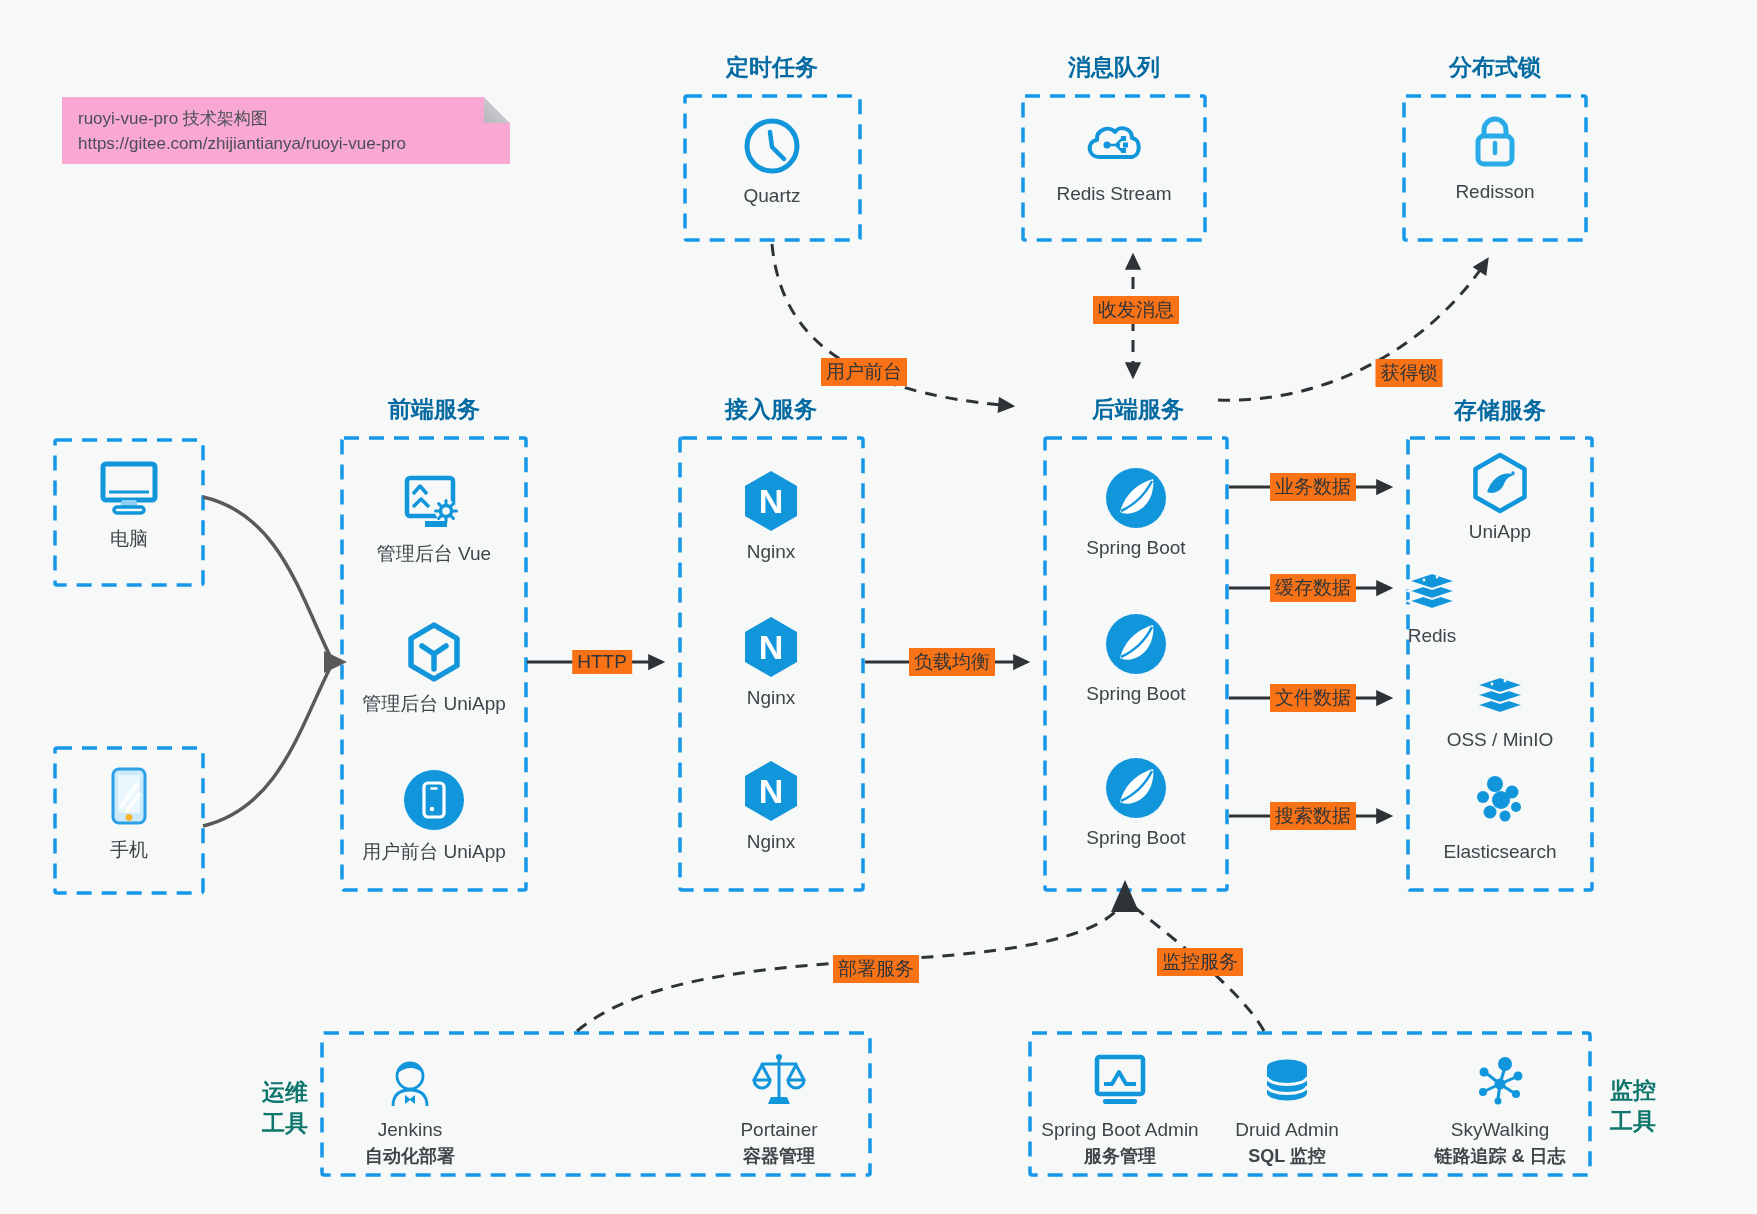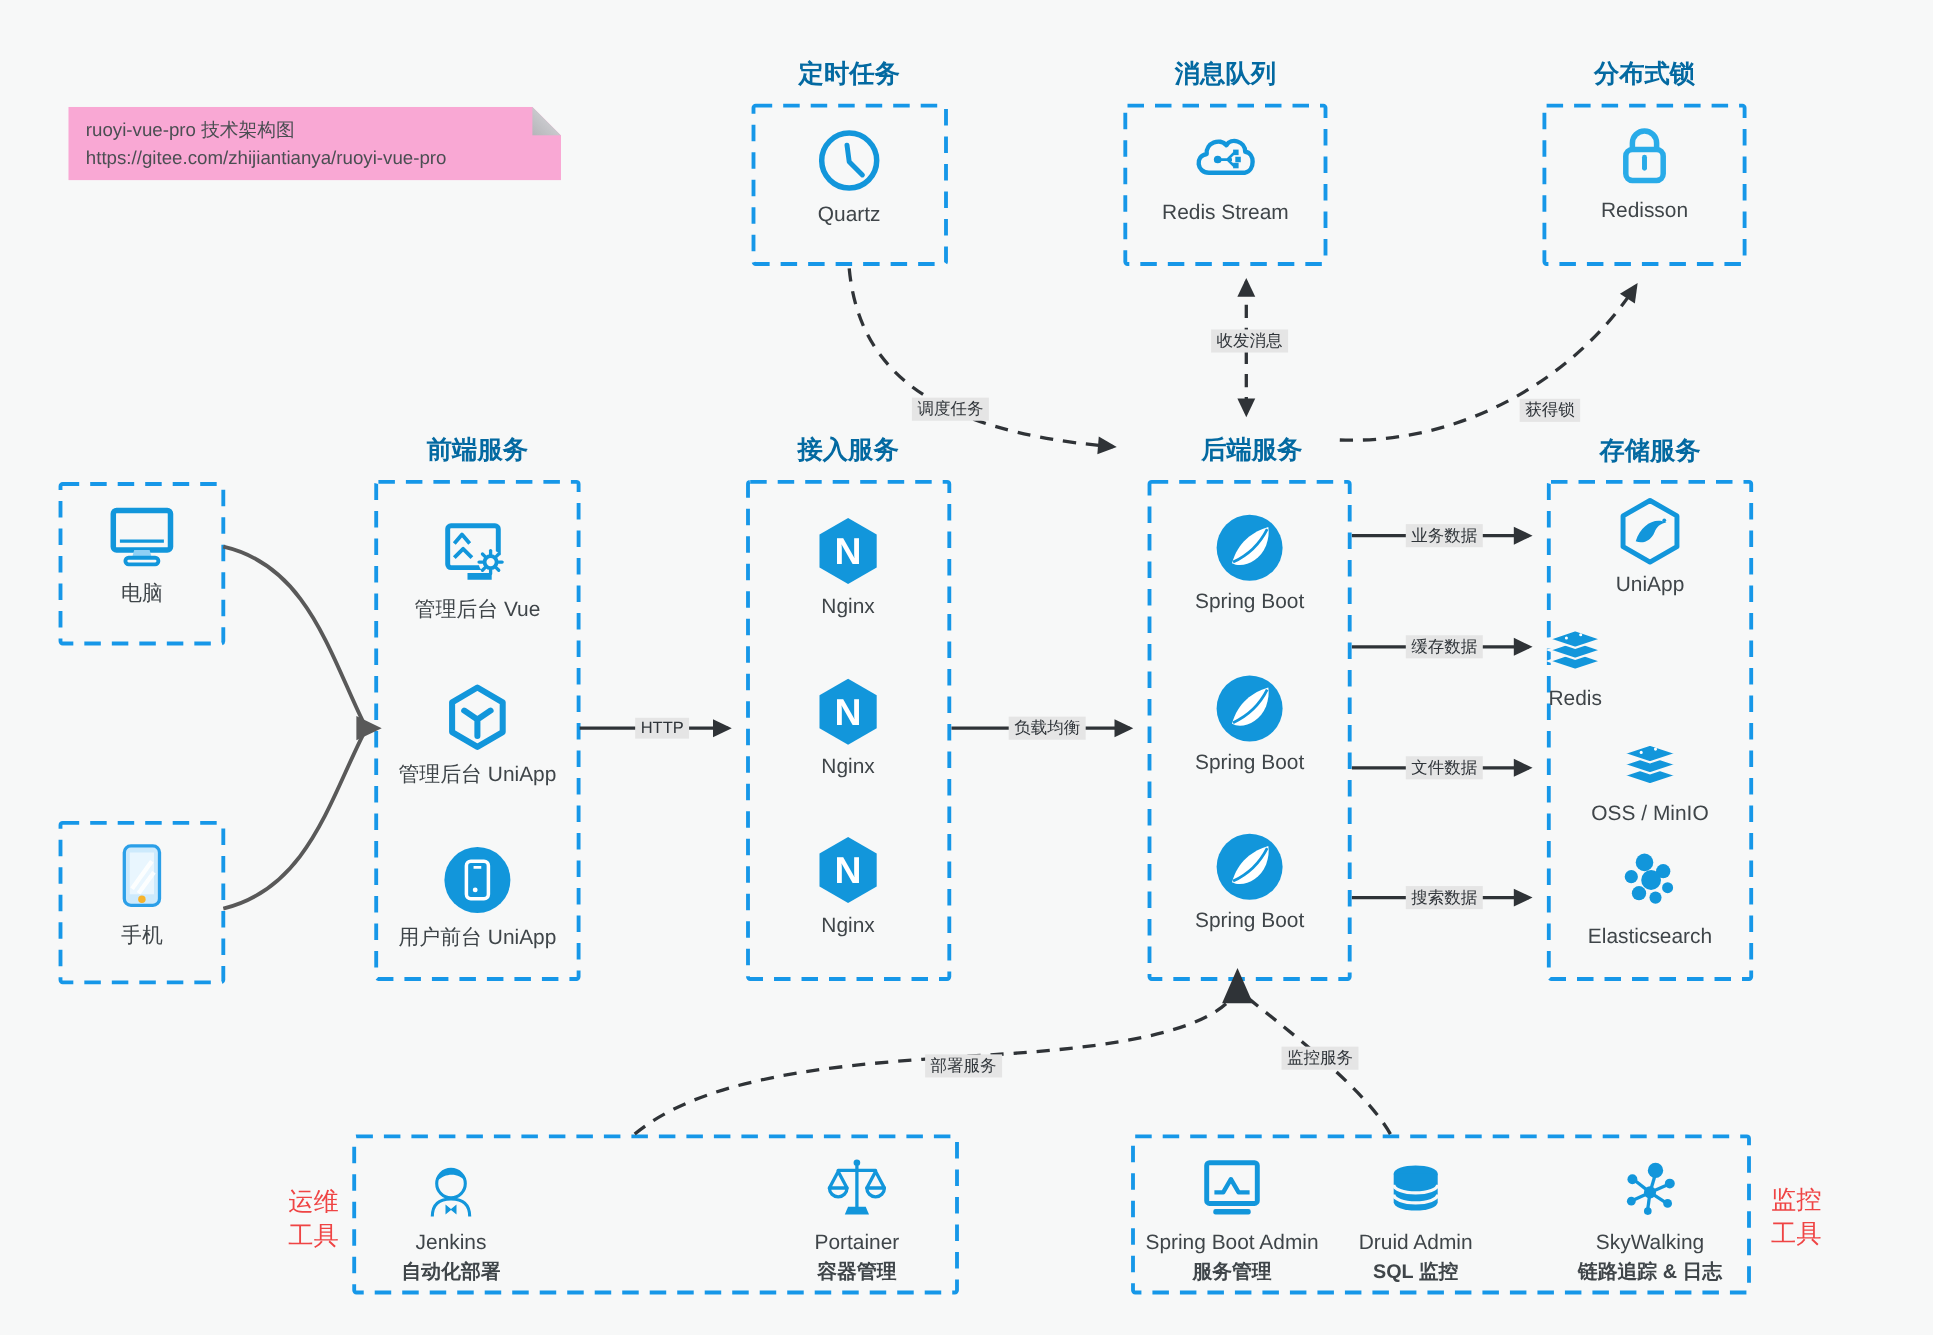--- a/index.html
+++ b/index.html
@@ -20,32 +20,32 @@
   .note-fold{
     position:absolute;right:0;top:0;width:26px;height:26px;
     background:linear-gradient(225deg,#f7f8f8 0%,#f7f8f8 50%,#c9c9cd 50%,#b5b5b9 100%);
   }
   .gtitle{
     position:absolute;z-index:3;transform:translate(-50%,-50%);
     color:#0369a1;font-weight:bold;font-size:23px;white-space:nowrap;
   }
   .side-title{
     position:absolute;z-index:3;transform:translate(-50%,-50%);
-    color:#ef4444;font-weight:normal;font-size:23px;line-height:31px;
+    color:#0f766e;font-weight:bold;font-size:23px;line-height:31px;
     text-align:center;white-space:nowrap;
   }
   .node{
     position:absolute;z-index:2;width:190px;transform:translateX(-50%);
     display:flex;flex-direction:column;align-items:center;
   }
   .node .nlabel{margin-top:7px;font-size:19px;color:#3f4549;white-space:nowrap;}
   .node .ndesc{margin-top:3px;font-size:18px;color:#3f4549;white-space:nowrap;font-weight:bold;}
   .elabel{
     position:absolute;z-index:3;transform:translate(-50%,-50%);
-    font-size:15px;color:#2f3439;background:#e5e5e5;
+    font-size:19px;color:#2f3439;background:#f97316;
     padding:1px 5px;white-space:nowrap;
   }
 </style>
 </head>
 <body>
 
 <div id="canvas">
 
   <svg class="layer" width="1757" height="1214" viewBox="0 0 1757 1214">
     <defs>
@@ -114,21 +114,21 @@
     <div>监控</div>
     <div>工具</div>
   </div>
 
   <span class="elabel" style="left:602px;top:662px">HTTP</span>
   <span class="elabel" style="left:952px;top:662px">负载均衡</span>
   <span class="elabel" style="left:1313px;top:487px">业务数据</span>
   <span class="elabel" style="left:1313px;top:588px">缓存数据</span>
   <span class="elabel" style="left:1313px;top:698px">文件数据</span>
   <span class="elabel" style="left:1313px;top:816px">搜索数据</span>
-  <span class="elabel" style="left:864px;top:372px">调度任务</span>
+  <span class="elabel" style="left:864px;top:372px">用户前台</span>
   <span class="elabel" style="left:1136px;top:310px">收发消息</span>
   <span class="elabel" style="left:1409px;top:373px">获得锁</span>
   <span class="elabel" style="left:876px;top:969px">部署服务</span>
   <span class="elabel" style="left:1200px;top:962px">监控服务</span>
 
   <div class="node" style="left:772px;top:114px">
     <svg width="64" height="64" viewBox="-32 -32 64 64">
       <circle r="25" fill="none" stroke="#1296db" stroke-width="5"></circle>
       <path d="M -2,-14 L 0,1 L 12,13" fill="none" stroke="#1296db" stroke-width="4.5" stroke-linecap="round" stroke-linejoin="round"></path>
     </svg>

